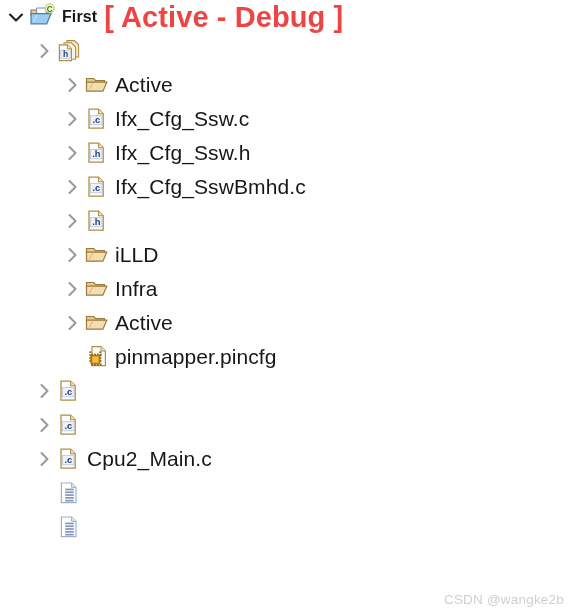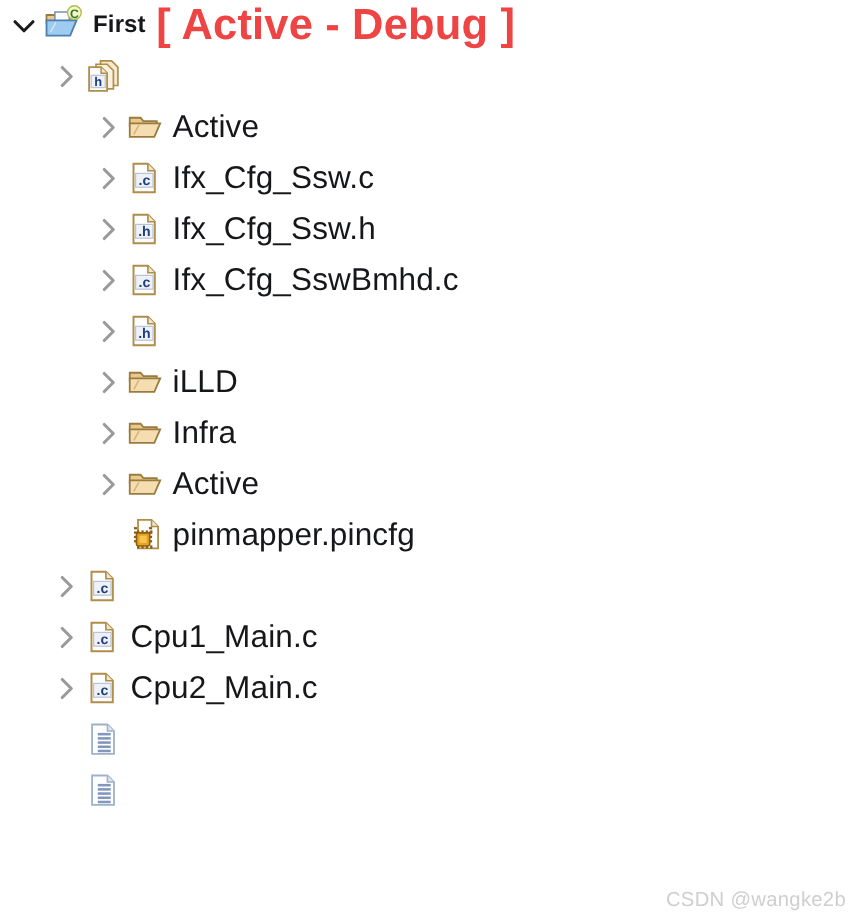--- a/index.html
+++ b/index.html
@@ -316,21 +316,20 @@
         </svg>
       </span>
       <span class="icon">
         <svg width="26" height="26" viewBox="0 0 26 26">
           <path d="M5 3.2 h9.6 l4.6 4.6 V22.2 H5 Z" fill="#fdfdfe" stroke="#b08d48" stroke-width="1.3"></path>
           <path d="M14.6 3.2 v4.6 h4.6" fill="#efe6cf" stroke="#b08d48" stroke-width="1.1"></path>
           <rect x="6.4" y="9.6" width="11.6" height="9.2" fill="#eef1f7" stroke="#b9c4d6" stroke-width="0.8"></rect>
           <text x="12.3" y="17.4" font-family="Liberation Sans, sans-serif" font-size="9.4" font-weight="bold" fill="#1f3f7a" text-anchor="middle">.c</text>
         </svg>
       </span>
-      <span class="label">Cpu1_Main.c</span>
     </div>
     <div class="row lv1">
       <span class="indent"></span>
       <span class="twisty">
         <svg width="24" height="24" viewBox="0 0 24 24">
           <path d="M9.5 6 L15.5 12 L9.5 18" fill="none" stroke="#9a9a9a" stroke-width="2.1" stroke-linecap="round" stroke-linejoin="round"></path>
         </svg>
       </span>
       <span class="icon">
         <svg width="26" height="26" viewBox="0 0 26 26">

